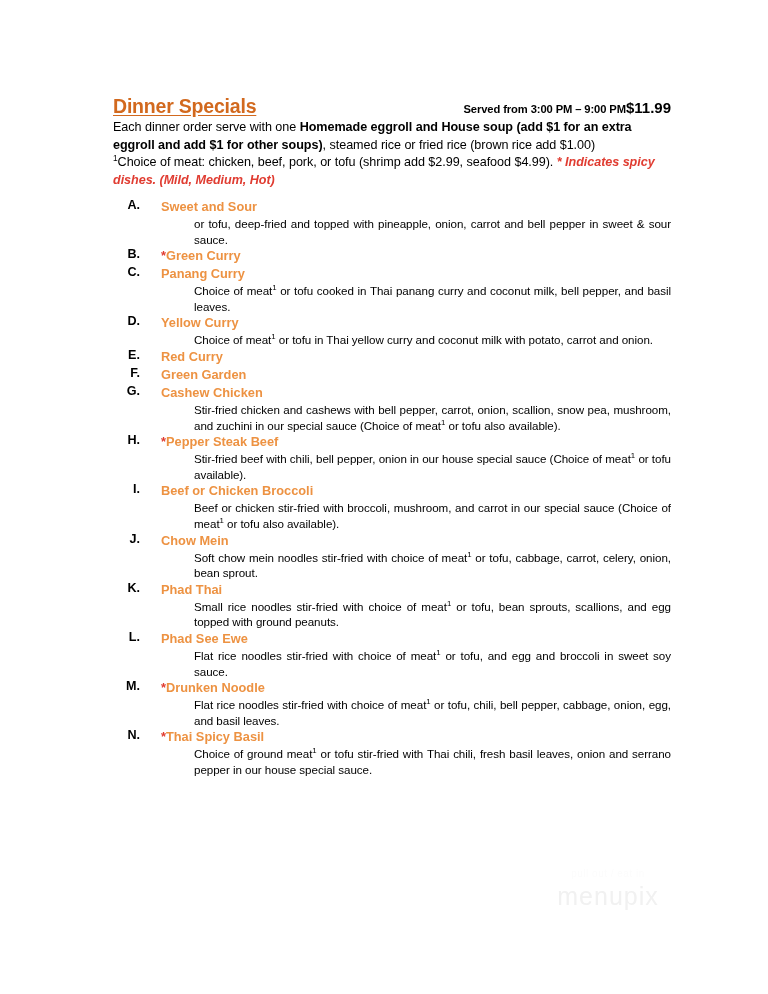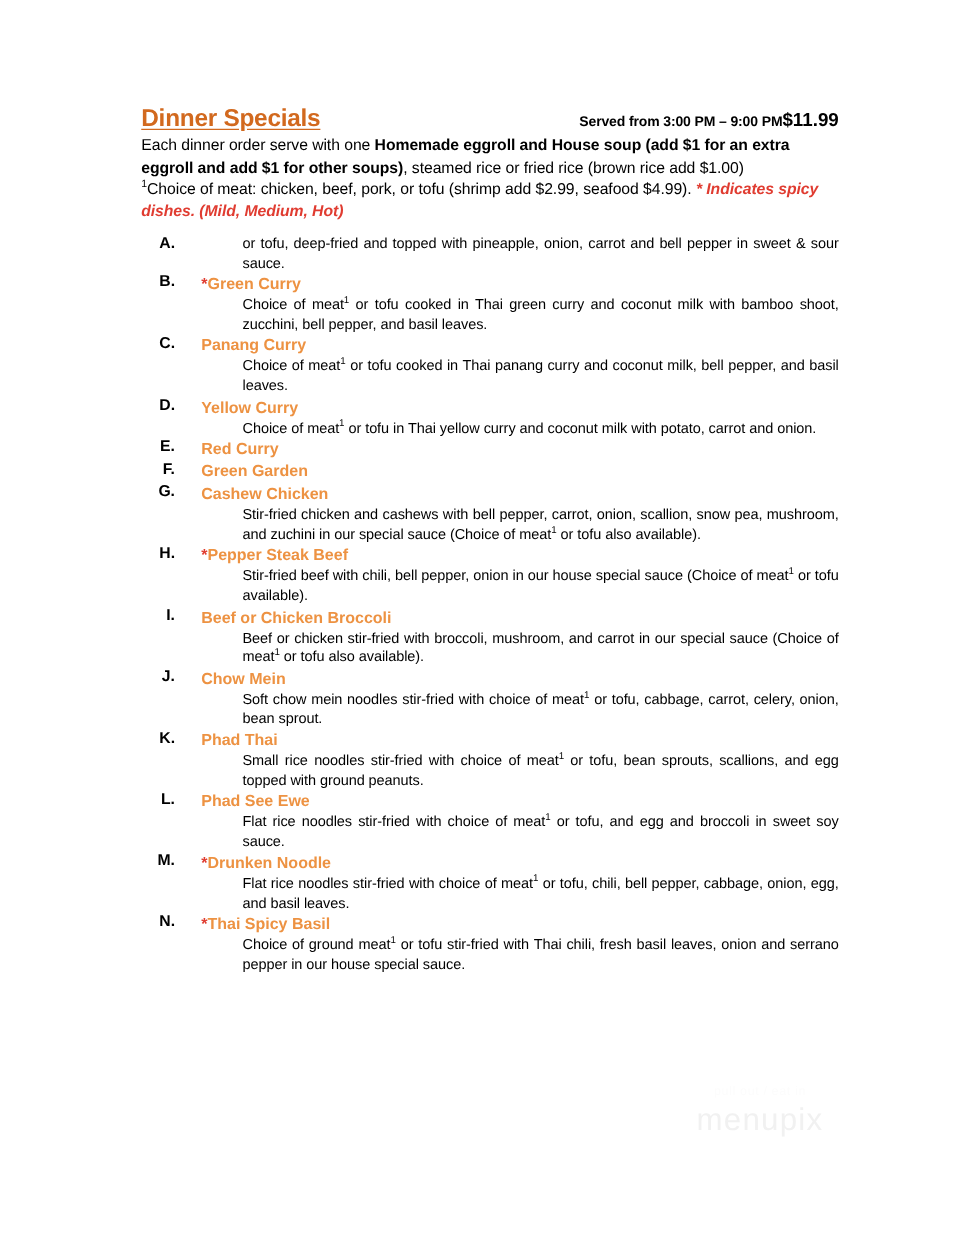--- a/index.html
+++ b/index.html
@@ -21,21 +21,21 @@
     position: absolute;
     left: 0; top: 0;
     width: 768px;
     height: 994px;
     background: #fff;
   }
 
   .content {
     position: absolute;
     left: 113px;
-    top: 84px;
+    top: 95px;
     width: 558px;
   }
 
   
   .header-row {
     display: flex;
     align-items: baseline;
     justify-content: space-between;
     width: 100%;
     margin-bottom: 1px;
@@ -169,26 +169,26 @@
     </div>
 
     <div class="intro">
       <span>Each dinner order serve with one </span><b>Homemade eggroll and House soup  (add $1 for an extra eggroll and add $1 for other soups)</b><span>, steamed rice or fried rice (brown rice add $1.00)</span><br>
       <span class="sup">1</span><span>Choice of meat: chicken, beef, pork, or tofu (shrimp add $2.99, seafood $4.99).  </span><span class="spicy-note">* Indicates spicy dishes. (Mild, Medium, Hot)</span>
     </div>
 
     <div class="items">
         <div class="item">
           <div class="item-letter">A.</div>
+          <div class="item-name"><span>Sweet and Sour</span></div>
           <div class="item-desc"><span>or tofu, deep-fried and topped with pineapple, onion, carrot and bell pepper in sweet &amp; sour sauce.</span></div>
         </div>
         <div class="item">
           <div class="item-letter">B.</div>
           <div class="item-name"><span class="star">*</span><span>Green Curry</span></div>
-          <div class="item-desc"><span>Choice of meat</span><span class="sup">1</span><span> or tofu cooked in Thai green curry and coconut milk with bamboo shoot, zucchini, bell pepper, and basil leaves.</span></div>
         </div>
         <div class="item">
           <div class="item-letter">C.</div>
           <div class="item-name"><span>Panang Curry</span></div>
           <div class="item-desc"><span>Choice of meat</span><span class="sup">1</span><span> or tofu cooked in Thai panang curry and coconut milk, bell pepper, and basil leaves.</span></div>
         </div>
         <div class="item">
           <div class="item-letter">D.</div>
           <div class="item-name"><span>Yellow Curry</span></div>
           <div class="item-desc"><span>Choice of meat</span><span class="sup">1</span><span> or tofu in Thai yellow curry and coconut milk with potato, carrot and onion.</span></div>

